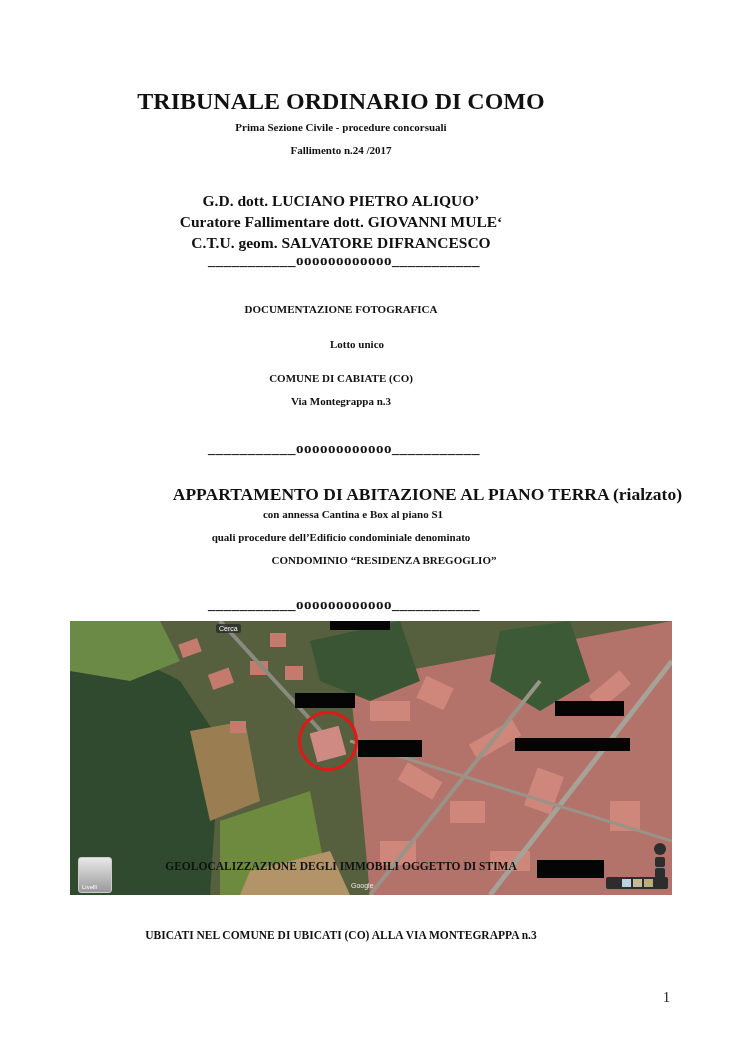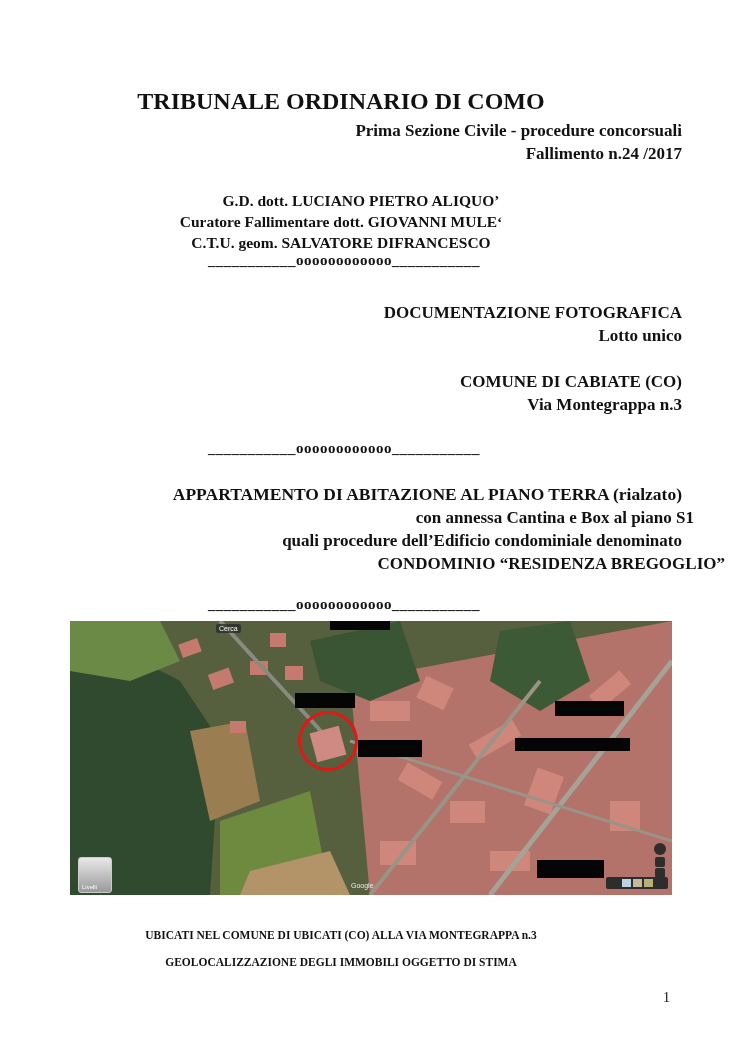--- a/index.html
+++ b/index.html
@@ -1,20 +1,20 @@
 <!DOCTYPE html>
 <html><head>
 <meta charset="utf-8">
 <style>
   html, body { margin: 0; padding: 0; background: #ffffff; }
   body { width: 742px; height: 1050px; position: relative; overflow: hidden;
          font-family: "Liberation Serif", "DejaVu Serif", serif; color: #111; }
   .line { position: absolute; left: 0; width: 682px; text-align: center; font-weight: bold; white-space: nowrap; }
   .t1 { font-size: 24px; }
-  .t2 { font-size: 17px; text-align: right; }
+  .t2 { font-size: 11px; }
   .t3 { font-size: 15.5px; }
   .t4 { font-size: 17.5px; }
   .cap { font-size: 11.5px; }
   .divider { position: absolute; left: 0; width: 688px; text-align: center; font-weight: bold; font-size: 15px; letter-spacing: 0.5px; white-space: nowrap; }
   .map { position: absolute; left: 70px; top: 621px; width: 602px; height: 274px; overflow: hidden; background: #5d6a4c; }
   .map svg { display: block; }
   .redact { position: absolute; background: #050505; }
   .ring { position: absolute; border: 3px solid #e01818; border-radius: 50%; }
   .map-label { position: absolute; font-family: "Liberation Sans", sans-serif; font-size: 7px; color: #fff; background: rgba(40,40,40,0.75); padding: 1px 3px; border-radius: 2px; }
   .layer-btn { position: absolute; left: 8px; top: 236px; width: 32px; height: 34px; border: 1px solid #ccc; border-radius: 3px; background: linear-gradient(#e8e8e8, #9a9a9a); }
@@ -22,27 +22,27 @@
   .ctrl { position: absolute; background: #2d2d2d; border-radius: 2px; }
   .page-num { position: absolute; right: 72px; top: 990px; font-size: 14px; font-family: "Liberation Serif", serif; }
 </style>
 </head>
 <body>
 
 <div class="line t1" style="top:88px;">TRIBUNALE ORDINARIO DI COMO</div>
 <div class="line t2" style="top:121px;">Prima Sezione Civile - procedure concorsuali</div>
 <div class="line t2" style="top:144px;">Fallimento n.24 /2017</div>
 
-<div class="line t3" style="top:192px;padding-left:20px;">G.D. dott. LUCIANO PIETRO ALIQUO’</div>
+<div class="line t3" style="top:192px;">G.D. dott. LUCIANO PIETRO ALIQUO’</div>
 <div class="line t3" style="top:213px;">Curatore Fallimentare dott. GIOVANNI MULE‘</div>
 <div class="line t3" style="top:234px;">C.T.U. geom. SALVATORE DIFRANCESCO</div>
 <div class="divider" style="top:252px;">___________oooooooooooo___________</div>
 
 <div class="line t2" style="top:303px;">DOCUMENTAZIONE FOTOGRAFICA</div>
-<div class="line t2" style="top:326px;">Lotto unico</div>
+<div class="line t2" style="top:338px;margin-left:16px;">Lotto unico</div>
 
 <div class="line t2" style="top:372px;">COMUNE DI CABIATE (CO)</div>
 <div class="line t2" style="top:395px;">Via Montegrappa n.3</div>
 
 <div class="divider" style="top:440px;">___________oooooooooooo___________</div>
 
 <div class="line t4" style="top:484px;text-align:right;">APPARTAMENTO DI ABITAZIONE AL PIANO TERRA (rialzato)</div>
 <div class="line t2" style="top:508px;padding-left:12px;">con annessa Cantina e Box al piano S1</div>
 <div class="line t2" style="top:531px;">quali procedure dell’Edificio condominiale denominato</div>
 <div class="line t2" style="top:554px;padding-left:43px;">CONDOMINIO “RESIDENZA BREGOGLIO”</div>
@@ -115,16 +115,16 @@
   <div class="ctrl" style="left:584px; top:222px; width:12px; height:12px; border-radius:50%;"></div>
   <div class="ctrl" style="left:585px; top:236px; width:10px; height:10px;"></div>
   <div class="ctrl" style="left:585px; top:247px; width:10px; height:10px;"></div>
   <div class="ctrl" style="left:536px; top:256px; width:62px; height:12px;">
     <div style="position:absolute; left:16px; top:2px; width:9px; height:8px; background:#b9d3e3;"></div>
     <div style="position:absolute; left:27px; top:2px; width:9px; height:8px; background:#c9b79a;"></div>
     <div style="position:absolute; left:38px; top:2px; width:9px; height:8px; background:#b8b07a;"></div>
   </div>
 </div>
 
-<div class="line cap" style="top:956px;">GEOLOCALIZZAZIONE DEGLI IMMOBILI OGGETTO DI STIMA</div>
+<div class="line cap" style="top:860px;">GEOLOCALIZZAZIONE DEGLI IMMOBILI OGGETTO DI STIMA</div>
 <div class="line cap" style="top:929px;">UBICATI NEL COMUNE DI UBICATI (CO) ALLA VIA MONTEGRAPPA n.3</div>
 
 <div class="page-num">1</div>
 
 </body></html>

